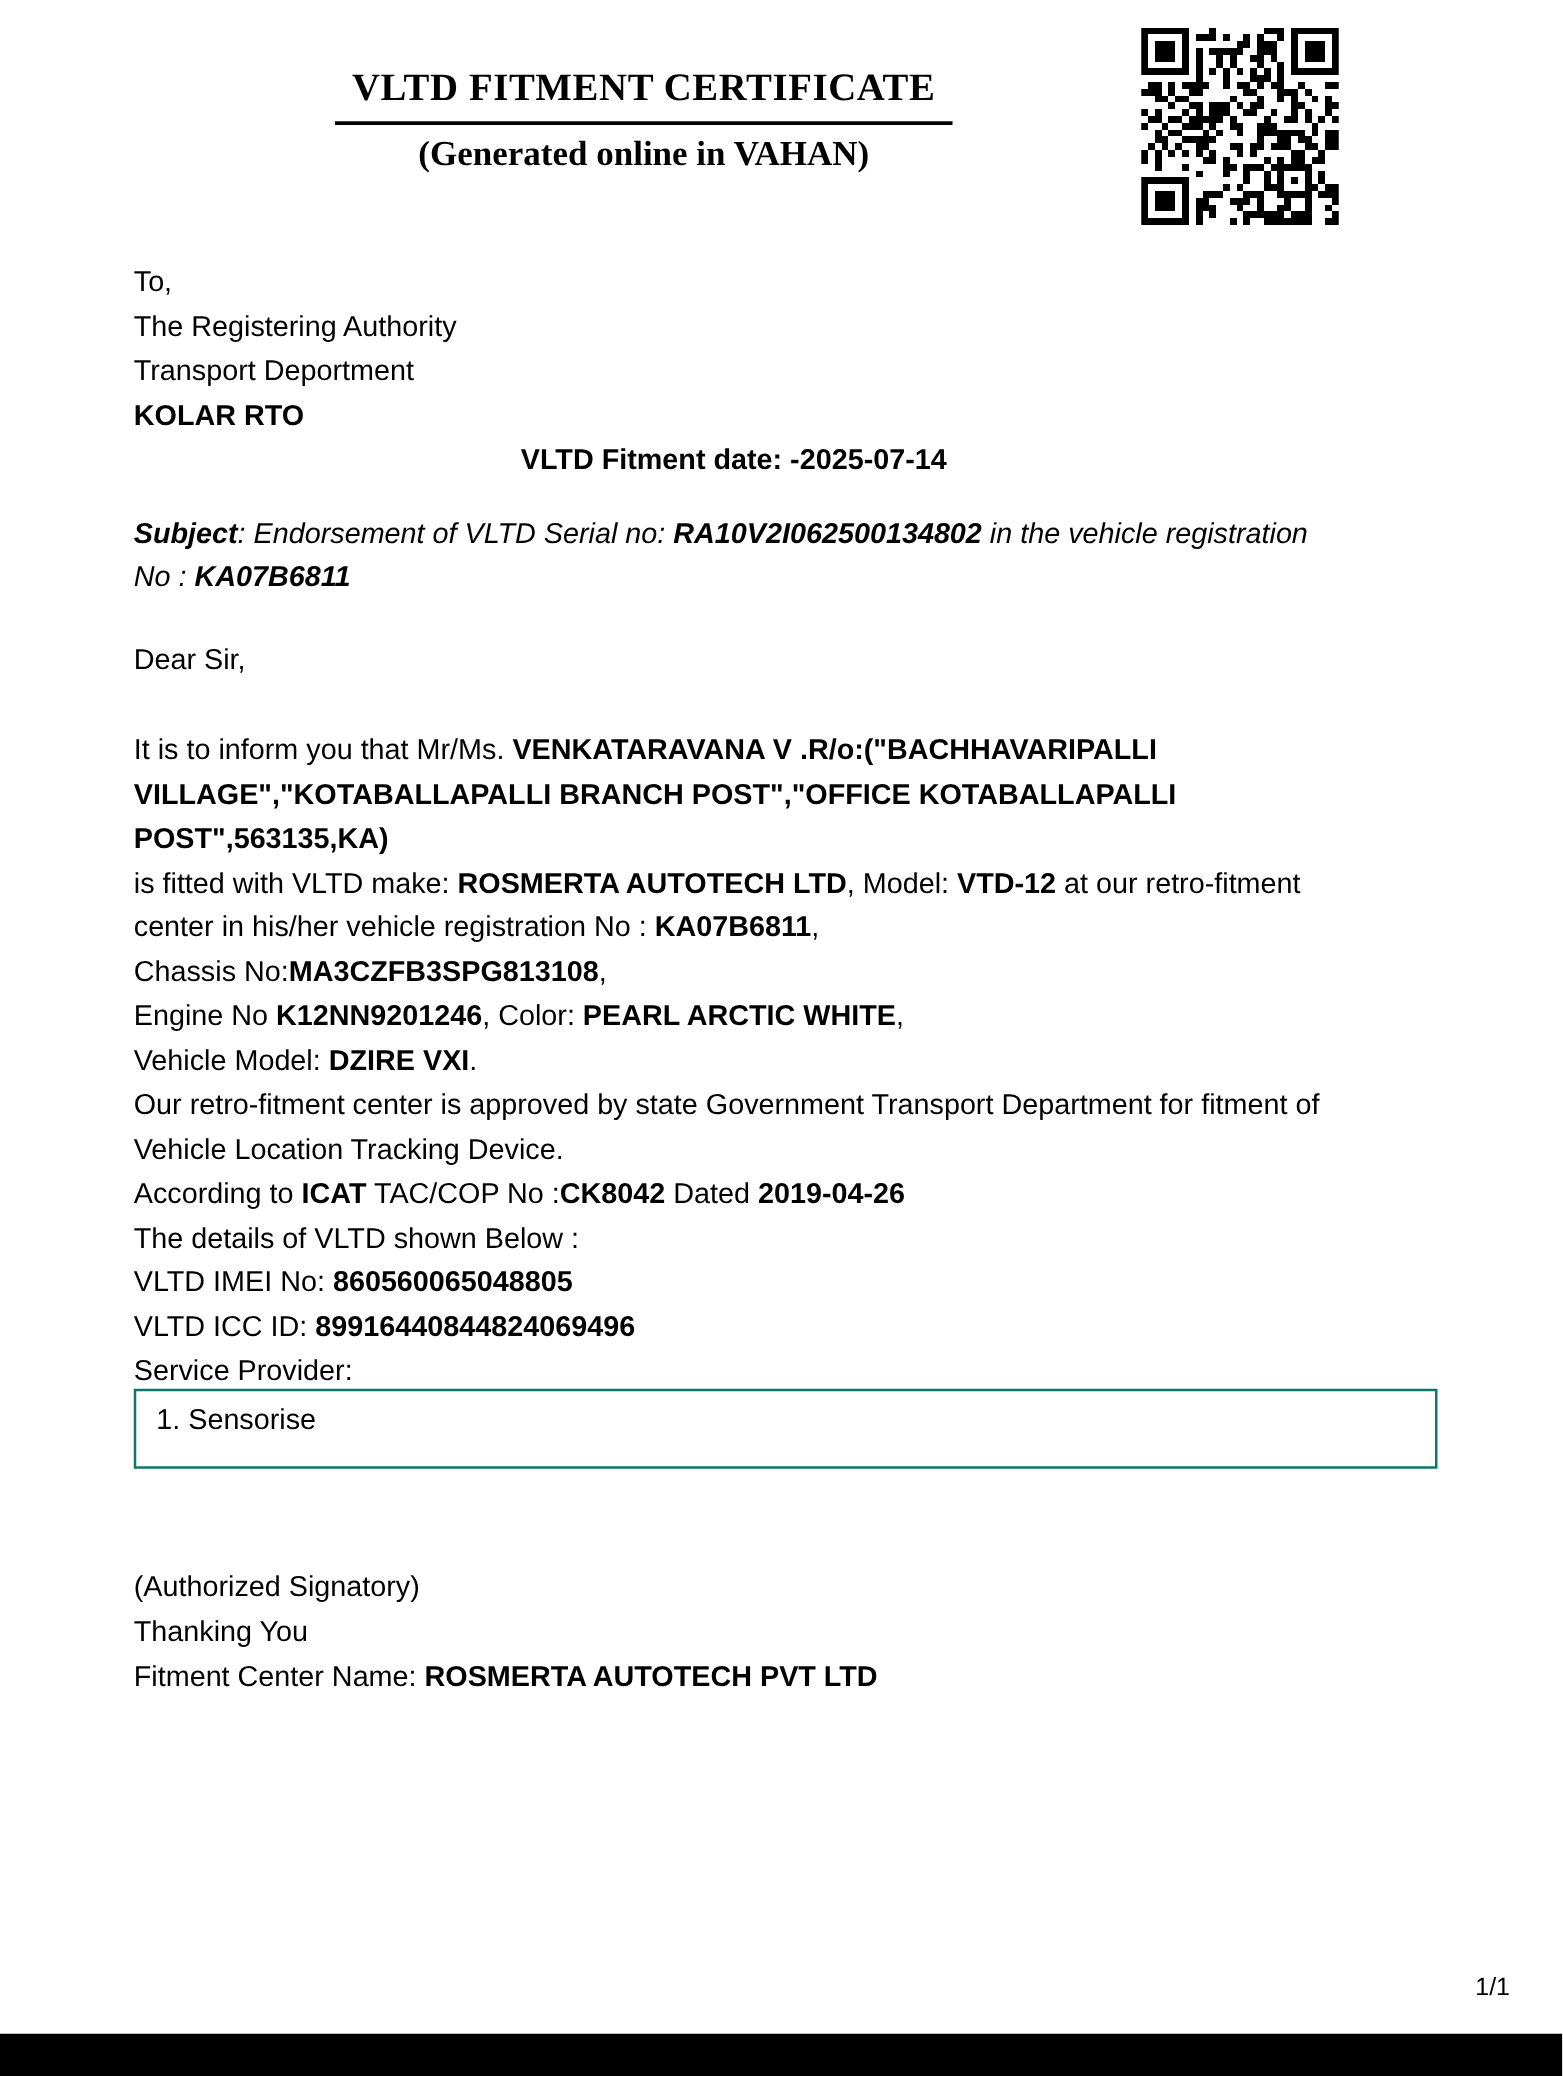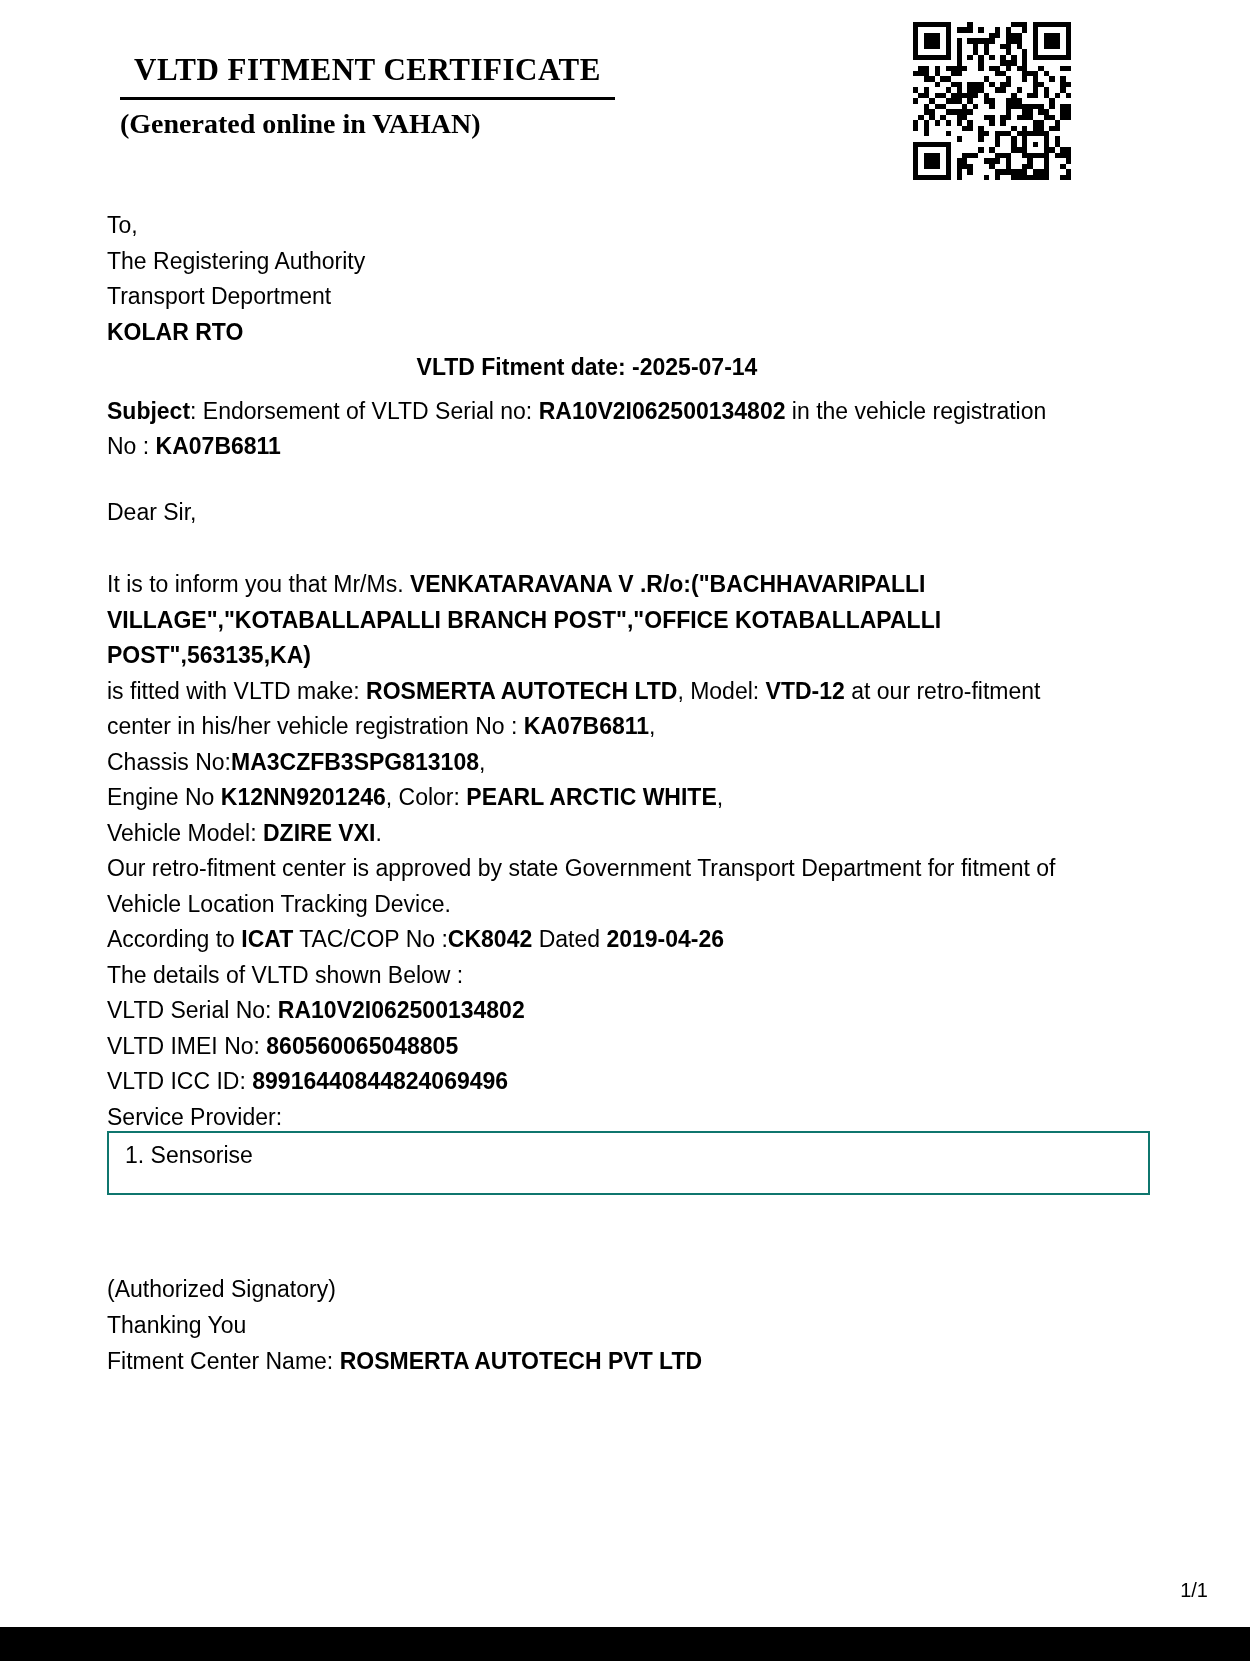--- a/index.html
+++ b/index.html
@@ -3,31 +3,31 @@
 <meta charset="utf-8">
 <style>
   html,body{margin:0;padding:0;background:#ffffff;}
   .page{
     position:relative;width:1250px;height:1661px;background:#ffffff;overflow:hidden;
     font-family:"Liberation Sans",sans-serif;color:#000;
   }
   .line{height:35.5px;line-height:35.5px;white-space:nowrap;}
   .line .b{font-weight:bold;}
   .title-block{
-    position:absolute;left:120px;top:52px;width:790px;text-align:left;
+    position:absolute;left:120px;top:52px;width:790px;text-align:center;
     font-family:"Liberation Serif",serif;font-weight:bold;
   }
   .doc-title{display:inline-block;font-size:31px;letter-spacing:0.5px;
     border-bottom:3px solid #000;padding:0 14px 9px;}
   .doc-subtitle{margin-top:8px;font-size:28px;}
   .qr{position:absolute;left:913px;top:22px;width:158px;height:158px;}
   .letter{position:absolute;left:107px;top:0;width:1043px;font-size:23px;}
   .address{margin-top:208px;}
   .date-line .line{text-align:center;padding-right:83px;}
-  .subject{margin-top:8px;}
+  .subject{margin-top:23px;font-style:italic;}
   .salutation{margin-top:30px;}
   .body-block{margin-top:37px;}
   .provider-box{
     margin-top:-4px;height:64px;box-sizing:border-box;
     border:2px solid #0f766e;padding:5px 0 0 16px;background:#fff;
   }
   .closing{margin-top:76px;}
   .closing .line{height:36px;line-height:36px;}
   .page-number{position:absolute;top:1578px;right:42px;font-size:20px;line-height:24px;}
   .bottom-bar{position:absolute;left:0;right:0;bottom:0;height:34px;background:#000;}
@@ -364,21 +364,20 @@
         <div class="line"><span class="b">POST",563135,KA)</span></div>
         <div class="line"><span>is fitted with VLTD make: </span><span class="b">ROSMERTA AUTOTECH LTD</span><span>, Model: </span><span class="b">VTD-12</span><span> at our retro-fitment</span></div>
         <div class="line"><span>center in his/her vehicle registration No : </span><span class="b">KA07B6811</span><span>,</span></div>
         <div class="line"><span>Chassis No:</span><span class="b">MA3CZFB3SPG813108</span><span>,</span></div>
         <div class="line"><span>Engine No </span><span class="b">K12NN9201246</span><span>, Color: </span><span class="b">PEARL ARCTIC WHITE</span><span>,</span></div>
         <div class="line"><span>Vehicle Model: </span><span class="b">DZIRE VXI</span><span>.</span></div>
         <div class="line"><span>Our retro-fitment center is approved by state Government Transport Department for fitment of</span></div>
         <div class="line"><span>Vehicle Location Tracking Device.</span></div>
         <div class="line"><span>According to </span><span class="b">ICAT</span><span> TAC/COP No :</span><span class="b">CK8042</span><span> Dated </span><span class="b">2019-04-26</span></div>
         <div class="line"><span>The details of VLTD shown Below :</span></div>
-        <div class="line"><span>VLTD Serial No: </span><span class="b">RA10V2I062500134802</span></div>
         <div class="line"><span>VLTD IMEI No: </span><span class="b">860560065048805</span></div>
         <div class="line"><span>VLTD ICC ID: </span><span class="b">89916440844824069496</span></div>
         <div class="line"><span>Service Provider:</span></div>
       </div>
     <div class="provider-box">
         <div class="line"><span>1. Sensorise</span></div>
       </div>
     <div class="closing">
         <div class="line"><span>(Authorized Signatory)</span></div>
         <div class="line"><span>Thanking You</span></div>

